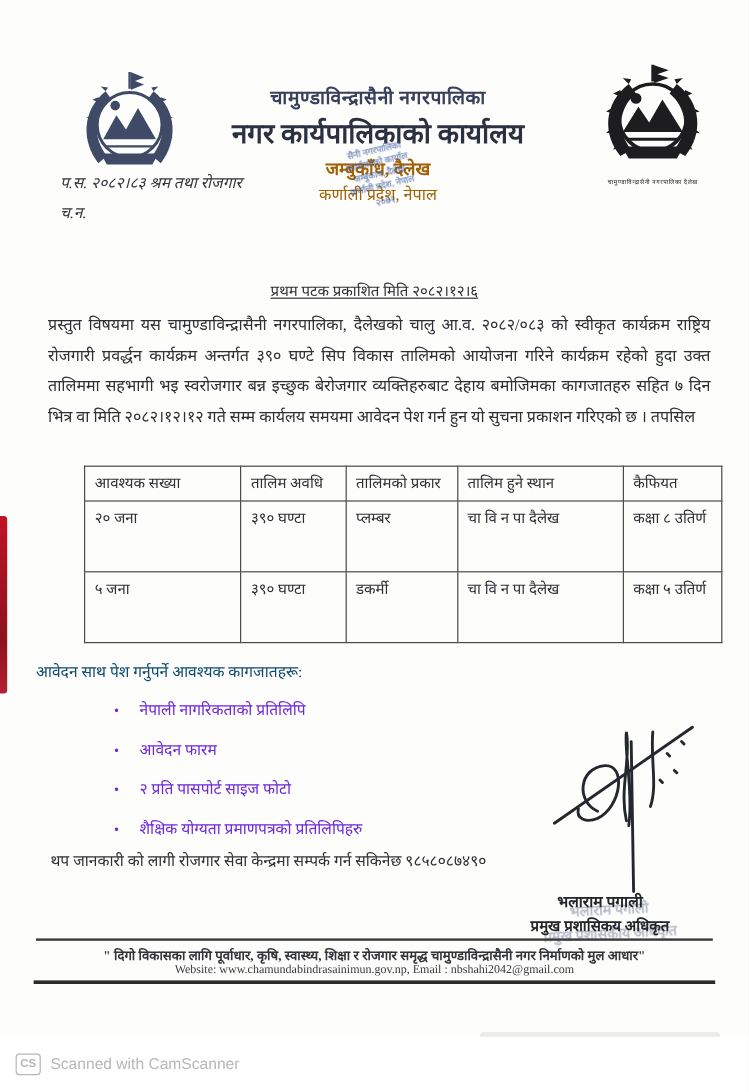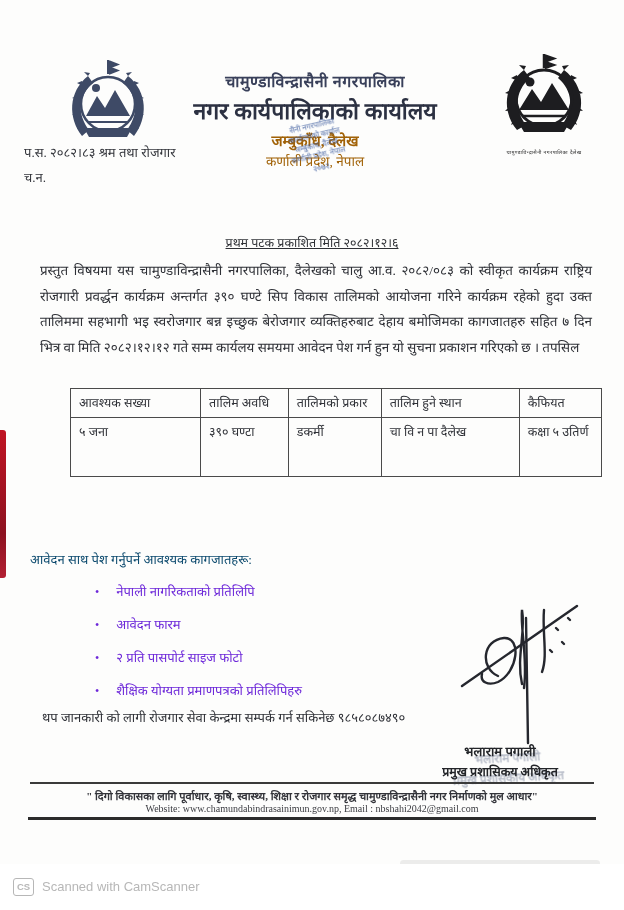--- a/index.html
+++ b/index.html
@@ -24,21 +24,21 @@
   .emblem-caption{position:absolute;top:98px;left:-6px;width:116px;text-align:center;
     font-size:5px;color:#222;letter-spacing:.5px;filter:blur(.4px);line-height:6px;}
 
   
   .stamp{position:absolute;top:120px;left:262px;width:120px;height:100px;
     transform:rotate(-13deg);color:rgba(62,92,158,.62);text-align:center;
     font-size:7.5px;line-height:10px;filter:blur(.35px);font-weight:bold;}
   .stamp .s4{margin-top:3px;font-size:8px;}
 
   
-  .refblock{position:absolute;top:140px;left:24px;font-size:13px;color:#33353b;line-height:25px;}
+  .refblock{position:absolute;top:140px;left:50px;font-size:13px;color:#33353b;line-height:25px;font-style:italic;}
 
   
   .title{position:absolute;top:202px;left:30px;width:564px;text-align:center;
     font-size:13px;font-weight:bold;text-decoration:underline;color:#2e3035;}
   .published{position:absolute;top:234px;left:30px;width:564px;text-align:center;
     font-size:12.5px;font-weight:normal;text-decoration:underline;color:#2e3035;}
 
   
   .bodytext{position:absolute;top:258px;left:40px;width:552px;font-size:13.4px;
     line-height:25.5px;text-align:justify;color:#2e3036;}
@@ -170,20 +170,27 @@
         <tr>
           <th>आवश्यक सख्या</th>
           <th>तालिम अवधि</th>
           <th>तालिमको प्रकार</th>
           <th>तालिम हुने स्थान</th>
           <th>कैफियत</th>
         </tr>
       </thead>
       <tbody>
         <tr>
+          <td>२० जना</td>
+          <td>३९० घण्टा</td>
+          <td>प्लम्बर</td>
+          <td>चा वि न पा दैलेख</td>
+          <td>कक्षा ८ उतिर्ण</td>
+        </tr>
+        <tr>
           <td>५ जना</td>
           <td>३९० घण्टा</td>
           <td>डकर्मी</td>
           <td>चा वि न पा दैलेख</td>
           <td>कक्षा ५ उतिर्ण</td>
         </tr>
       </tbody>
     </table>
 
     <div class="docs-head">आवेदन साथ पेश गर्नुपर्ने आवश्यक कागजातहरू:</div>

